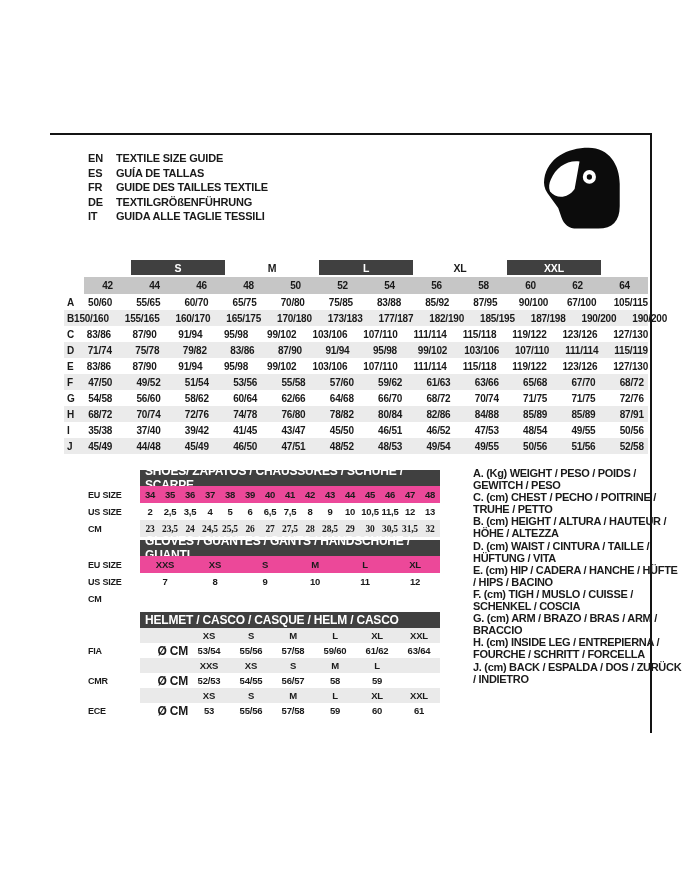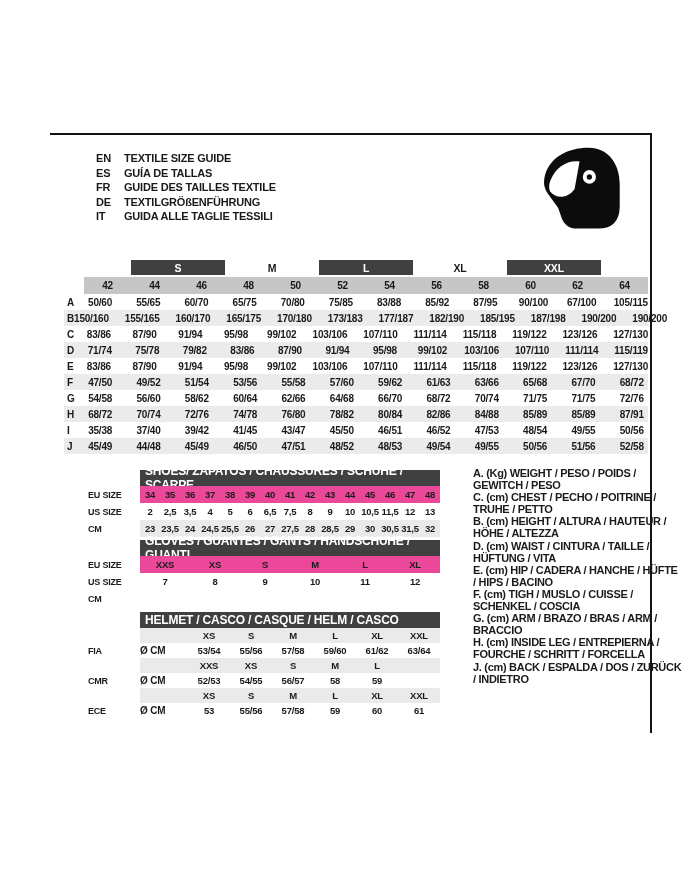--- a/index.html
+++ b/index.html
@@ -8,21 +8,21 @@
     width:700px; height:869px;
     font-family:"Liberation Sans", sans-serif;
     color:#1a1a1a; font-weight:bold; letter-spacing:-0.2px;
   }
   .page { position:relative; width:700px; height:869px; background:#fff; overflow:hidden; }
 
   .top-rule   { position:absolute; left:50px;  top:133px; width:602px; height:2px; background:#141414; }
   .right-rule { position:absolute; left:650px; top:133px; width:2px;  height:600px; background:#141414; }
 
   
-  .lang-block { position:absolute; left:88px; top:151px;margin-left:8px; }
+  .lang-block { position:absolute; left:88px; top:151px; }
   .lang-row   { display:flex; height:14.5px; align-items:center; font-size:11px; }
   .lang-code  { width:28px; }
 
   .helmet-wrap { position:absolute; left:541px; top:146px; width:82px; height:86px; }
   .helmet-wrap svg { width:100%; height:100%; }
 
   
   .textile { position:absolute; left:64px; top:260px; width:584px; font-size:10px; }
   .group-row { display:flex; margin-left:20px; height:15px; margin-bottom:2px; }
   .group-row::before, .group-row::after { content:""; width:8.333%; }
@@ -42,26 +42,26 @@
   .shoes  { top:470px; }
   .gloves { top:540px; }
   .helm   { top:612px; }
   .sub-header { margin-left:52px; height:16px; background:#404040; color:#fff;
                 font-size:12px; display:flex; align-items:center; padding-left:5px; }
   .srow { display:flex; height:17px; }
   .rlabel { width:52px; font-size:9px; display:flex; align-items:center; }
   .scells { flex:1; display:flex; align-items:center; }
   .scell { flex:1; text-align:center; font-size:9.5px; }
   .rows > div:nth-of-type(1) .scells { background:#ec4899; }
-  .rows > div:nth-of-type(3) .scells { background:#eaeaea; }
+  .rows > div:nth-of-type(3) .scells { background:#eaeaea;font-family:Liberation Serif, serif; }
 
   .hrow { display:flex; height:15px; }
   .hband { flex:1; display:flex; align-items:center; }
   .hrow.hsizes .hband { background:#eaeaea; }
-  .hunit, .hspacer { width:48px; font-size:10px; }
+  .hunit, .hspacer { width:48px; font-size:12px;text-align:right; }
   .hcellhost { display:flex; }
   .hcell { width:42px; text-align:center; font-size:9.5px; }
 
   
   .legend { position:absolute; left:473px; top:467px; width:210px;
             font-size:11px; line-height:12.1px; letter-spacing:-0.3px; }
 </style>
 </head>
 <body>
 

